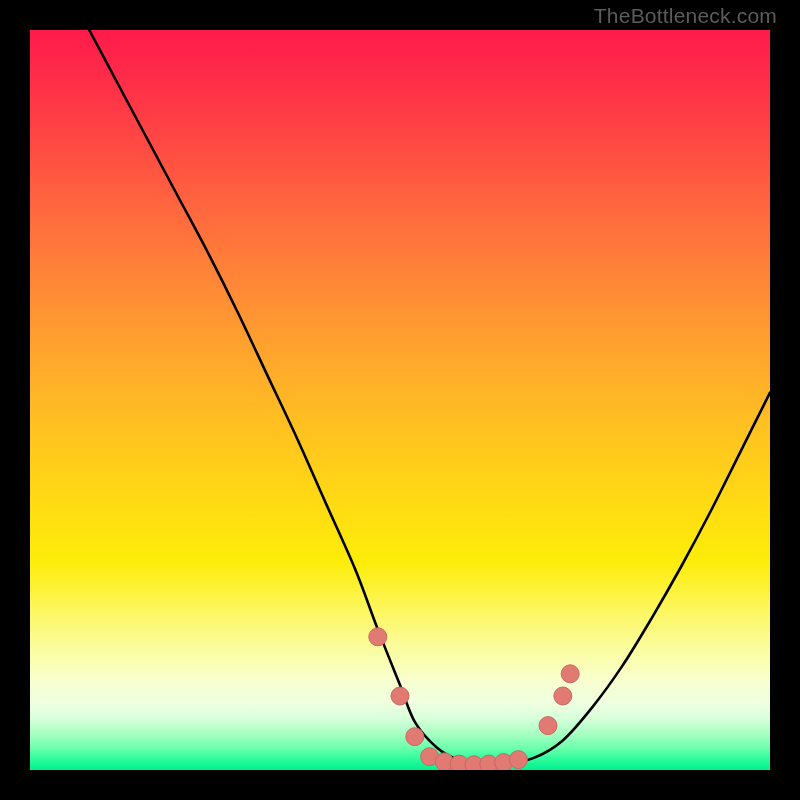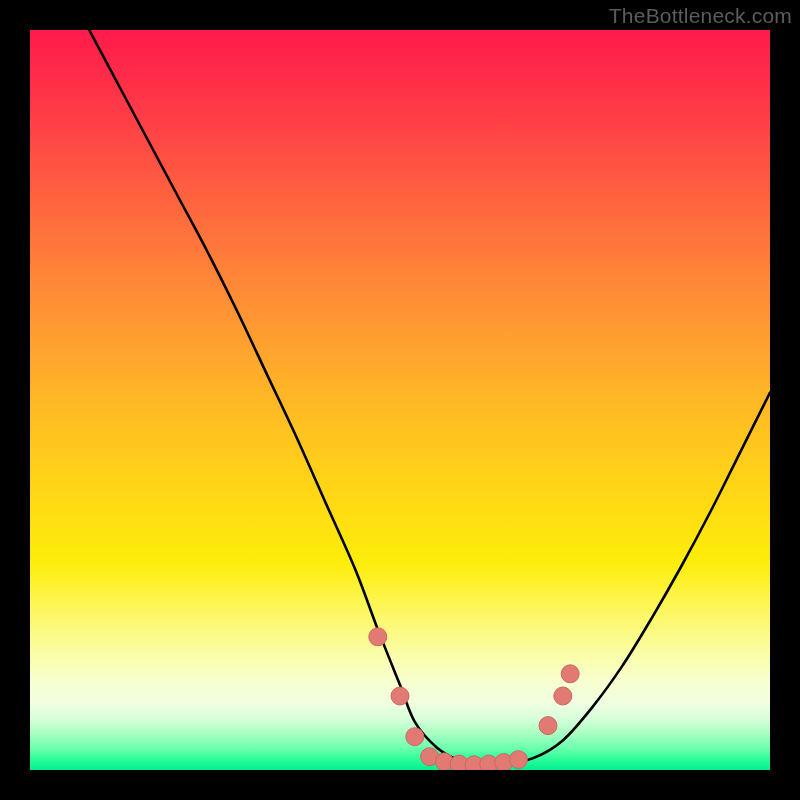--- a/index.html
+++ b/index.html
@@ -57,21 +57,21 @@
   svg.curve {
     position: absolute;
     left: 0;
     top: 0;
     width: 740px;
     height: 740px;
   }
   .watermark {
     position: absolute;
     top: 4px;
-    right: 8px;
+    right: 23px;
     color: #5c5c5c;
     font-size: 21px;
     font-weight: 500;
     letter-spacing: 0.2px;
     user-select: none;
   }
 </style>
 </head>
 <body>
 

